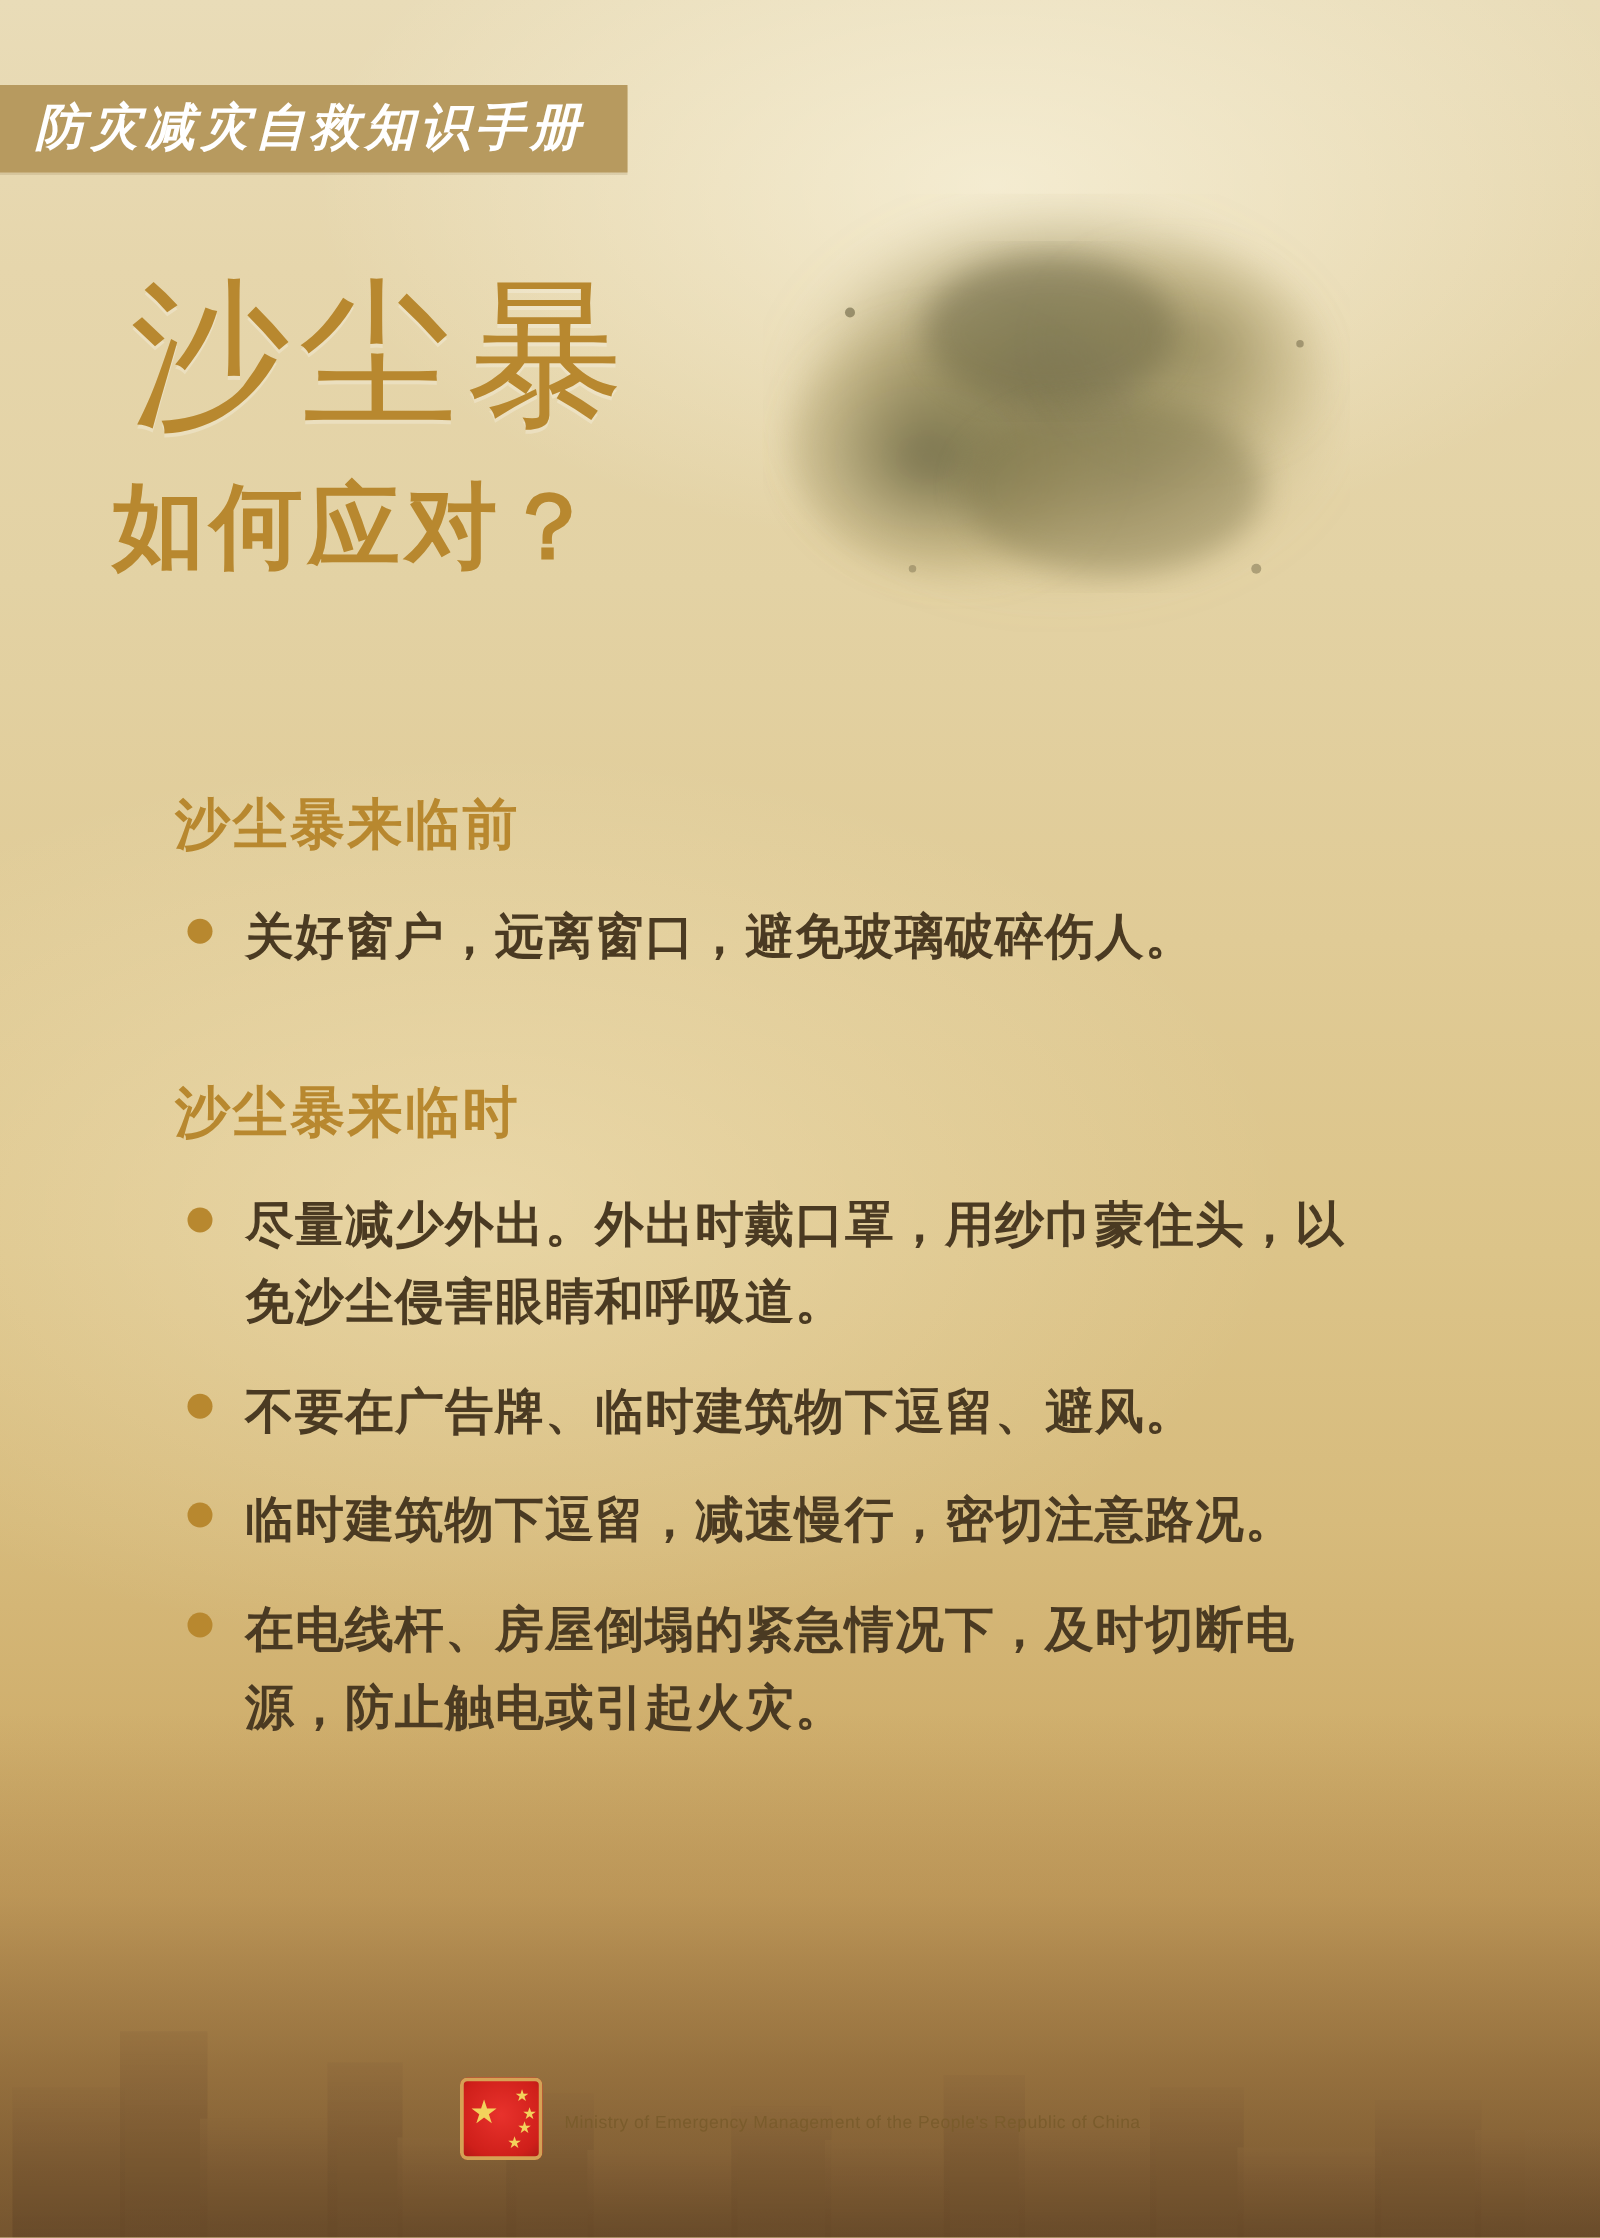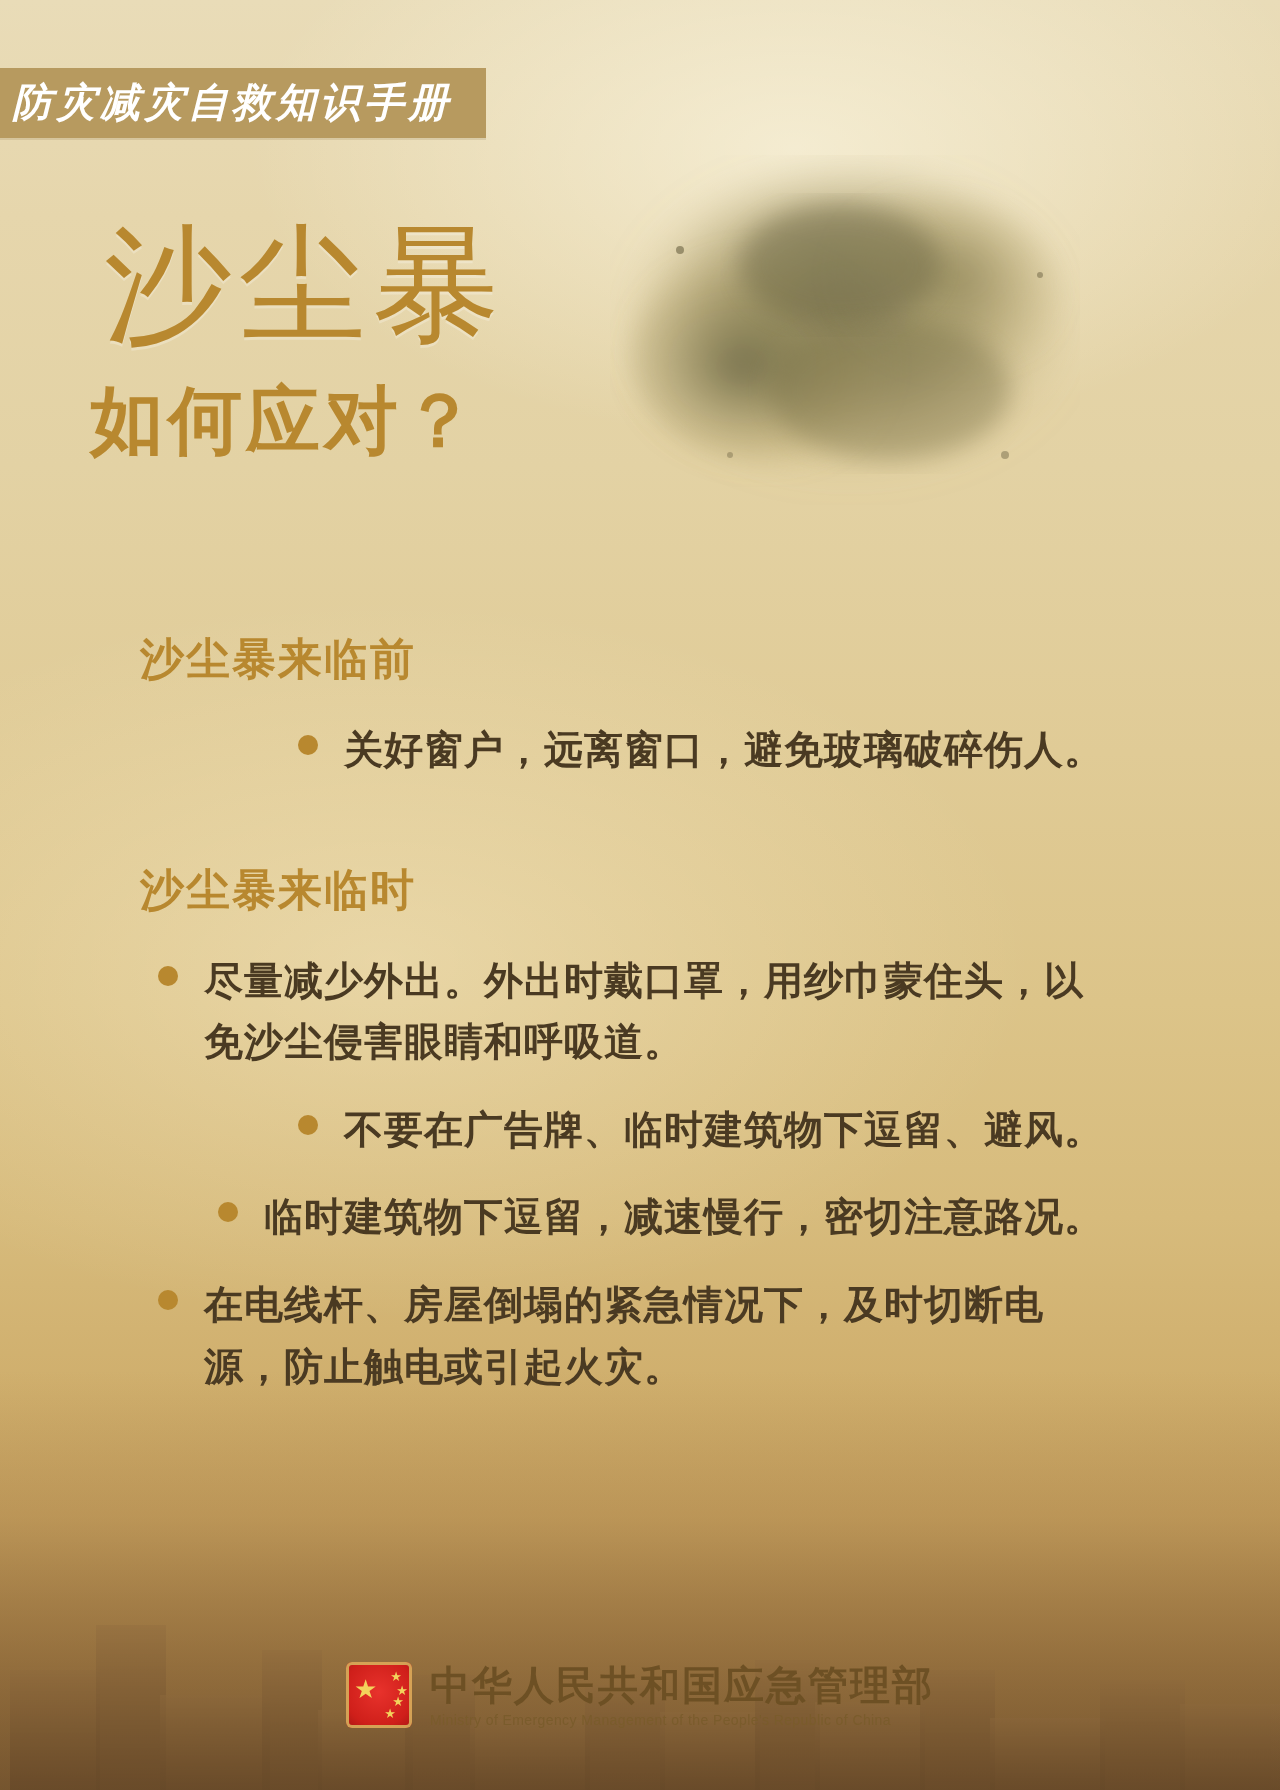--- a/index.html
+++ b/index.html
@@ -63,21 +63,21 @@
     left: 610px; top: 155px;
     width: 470px; height: 360px;
     pointer-events: none;
   }
 
   
   .ribbon {
     position: absolute;
     left: 0; top: 68px;
     background: #b79a5f;
-    padding: 14px 34px 16px 12px;
+    padding: 14px 34px 16px 28px;
     box-shadow: 0 2px 0 rgba(120,95,50,0.15);
     text-align: center;
   }
   .ribbon-text {
     color: #ffffff;
     font-size: 40px;
     font-weight: bold;
     letter-spacing: 4px;
     font-style: italic;
     white-space: nowrap;
@@ -117,21 +117,20 @@
     font-size: 44px;
     font-weight: bold;
     letter-spacing: 2px;
     margin: 0 0 30px 0;
   }
   .bullets { list-style: none; margin: 0; padding: 0; }
   .bullet {
     display: flex;
     align-items: flex-start;
     margin-bottom: 26px;
-    justify-content: flex-end;
   }
   .dot {
     flex: 0 0 auto;
     width: 20px; height: 20px;
     border-radius: 50%;
     background: #b8882f;
     margin: 16px 26px 0 10px;
   }
   .bullet-text {
     color: #4a3a22;
@@ -297,18 +296,17 @@
 
   <div class="footer">
     <div class="emblem">
       <span class="star s1">★</span>
       <span class="star s2">★</span>
       <span class="star s3">★</span>
       <span class="star s4">★</span>
       <span class="star s5">★</span>
     </div>
     <div class="footer-text">
-      <div class="footer-cn">中华人民共和国应急管理部</div>
       <div class="footer-en">Ministry of Emergency Management of the People's Republic of China</div>
     </div>
   </div>
 
 </div>
 
 </body></html>

